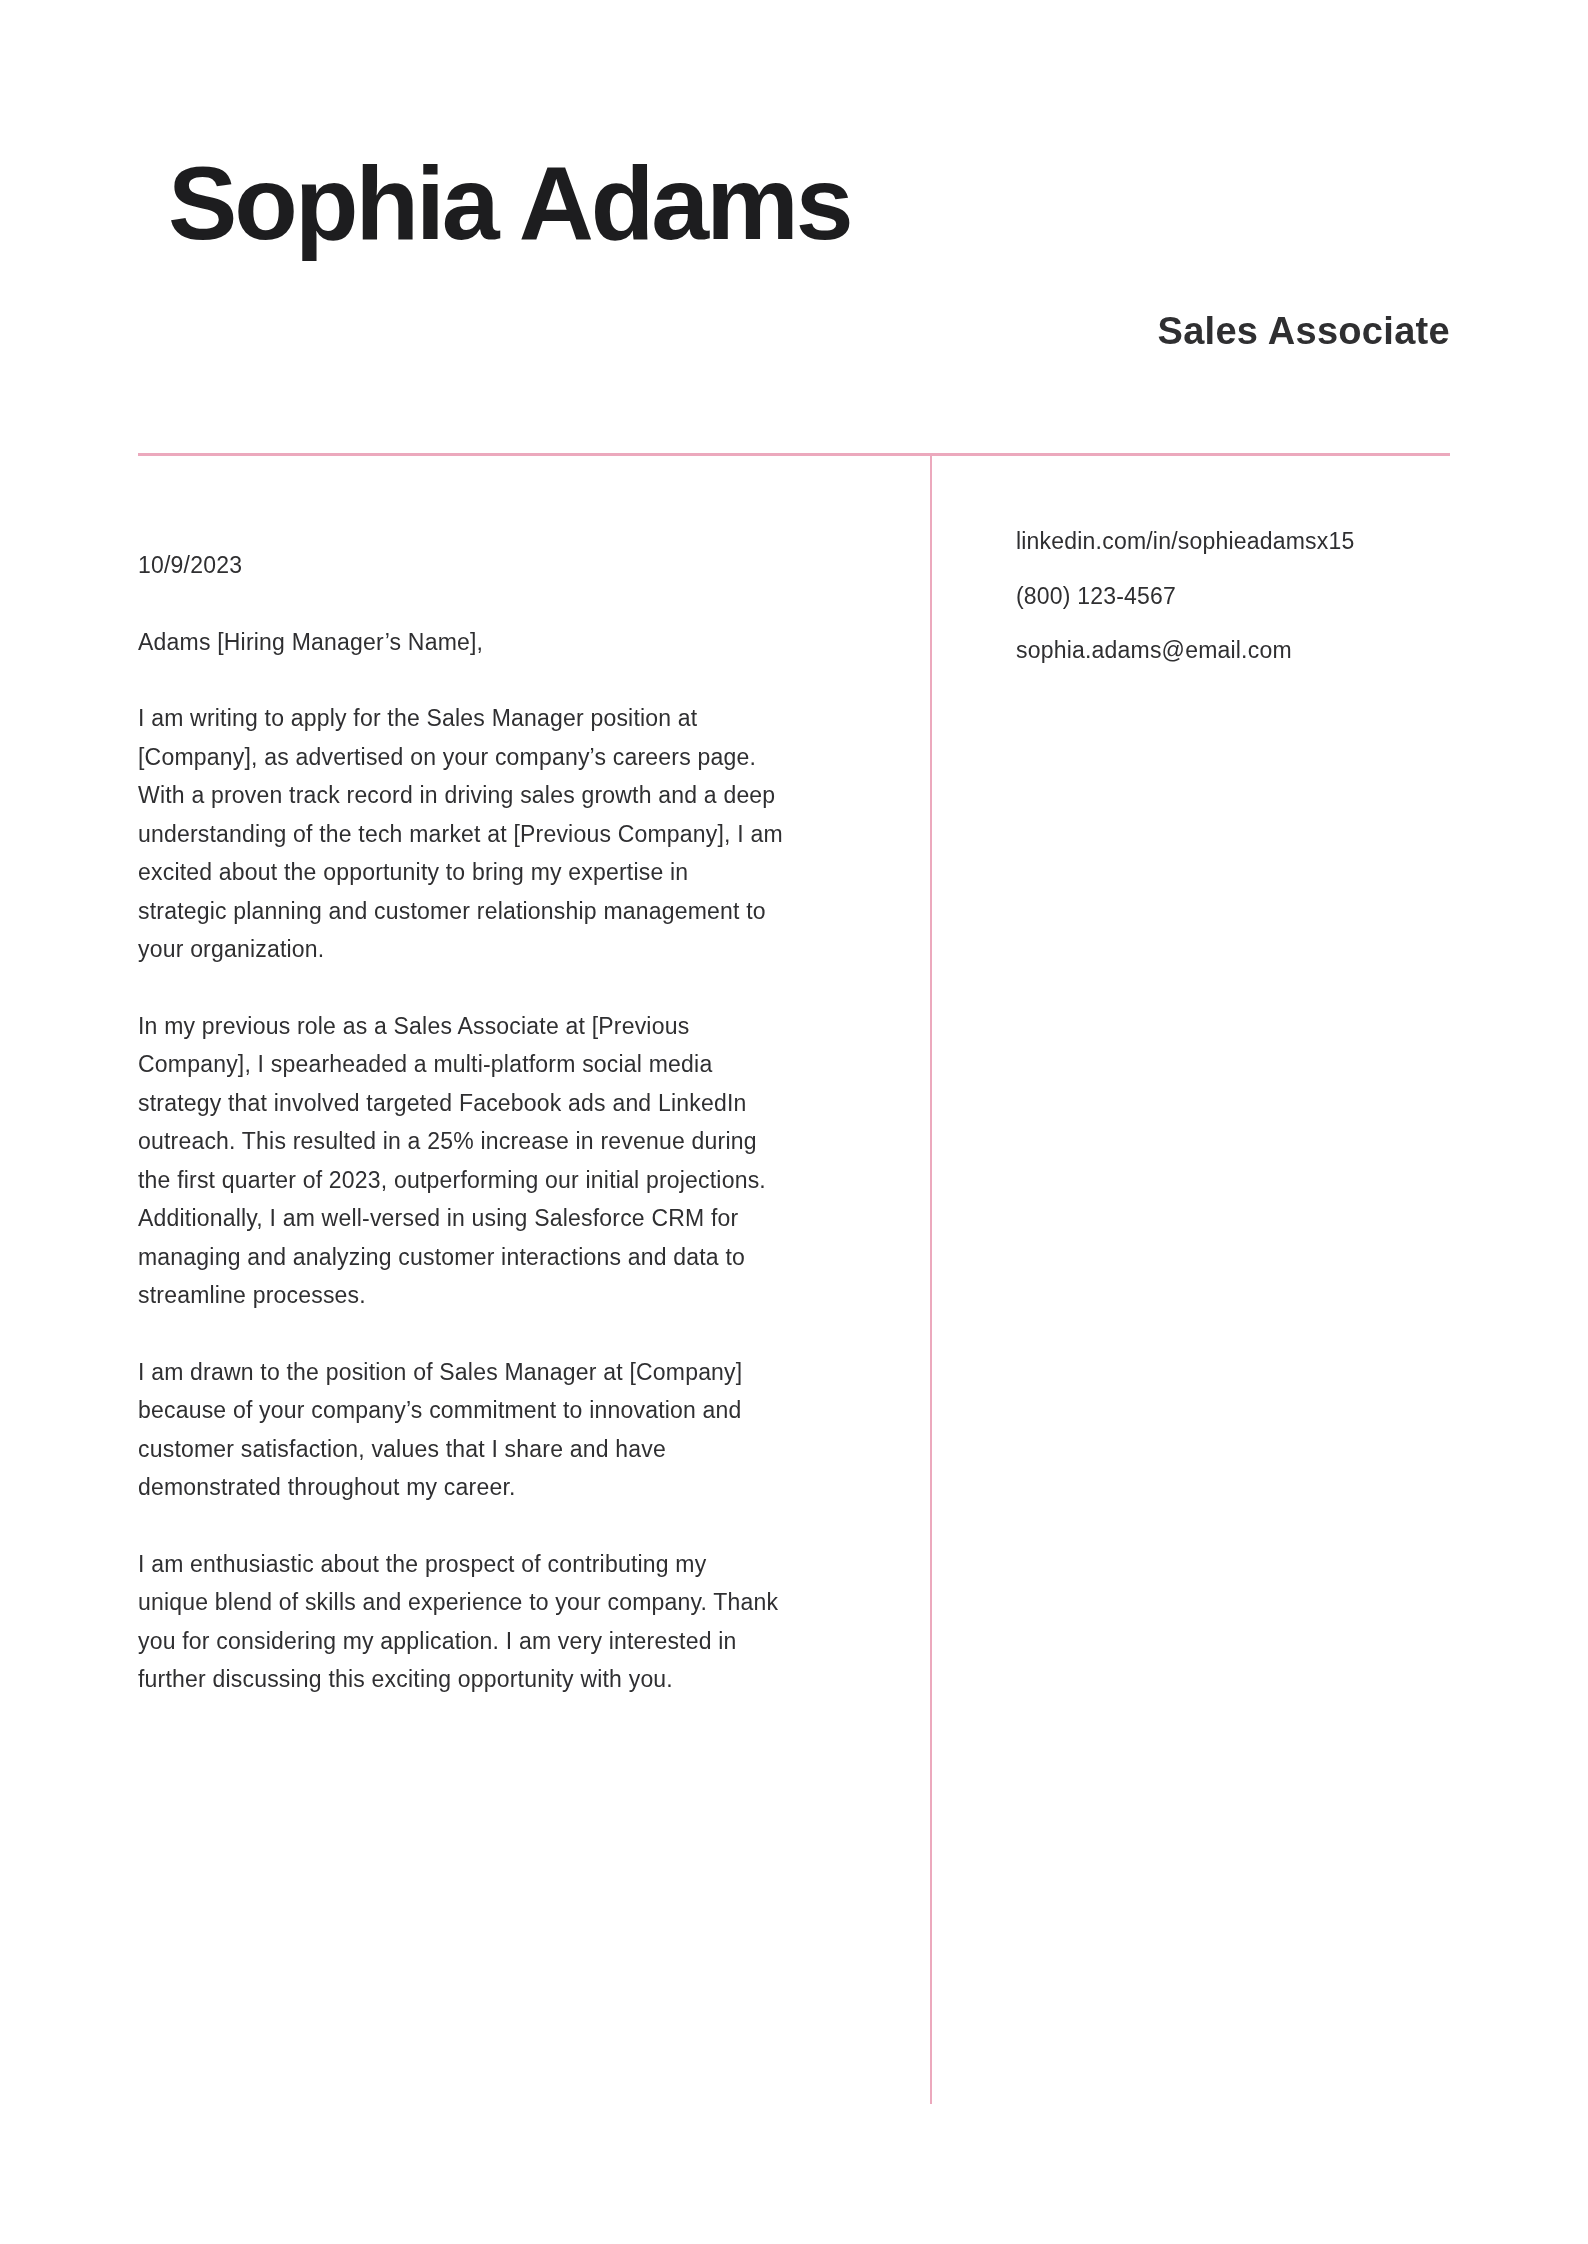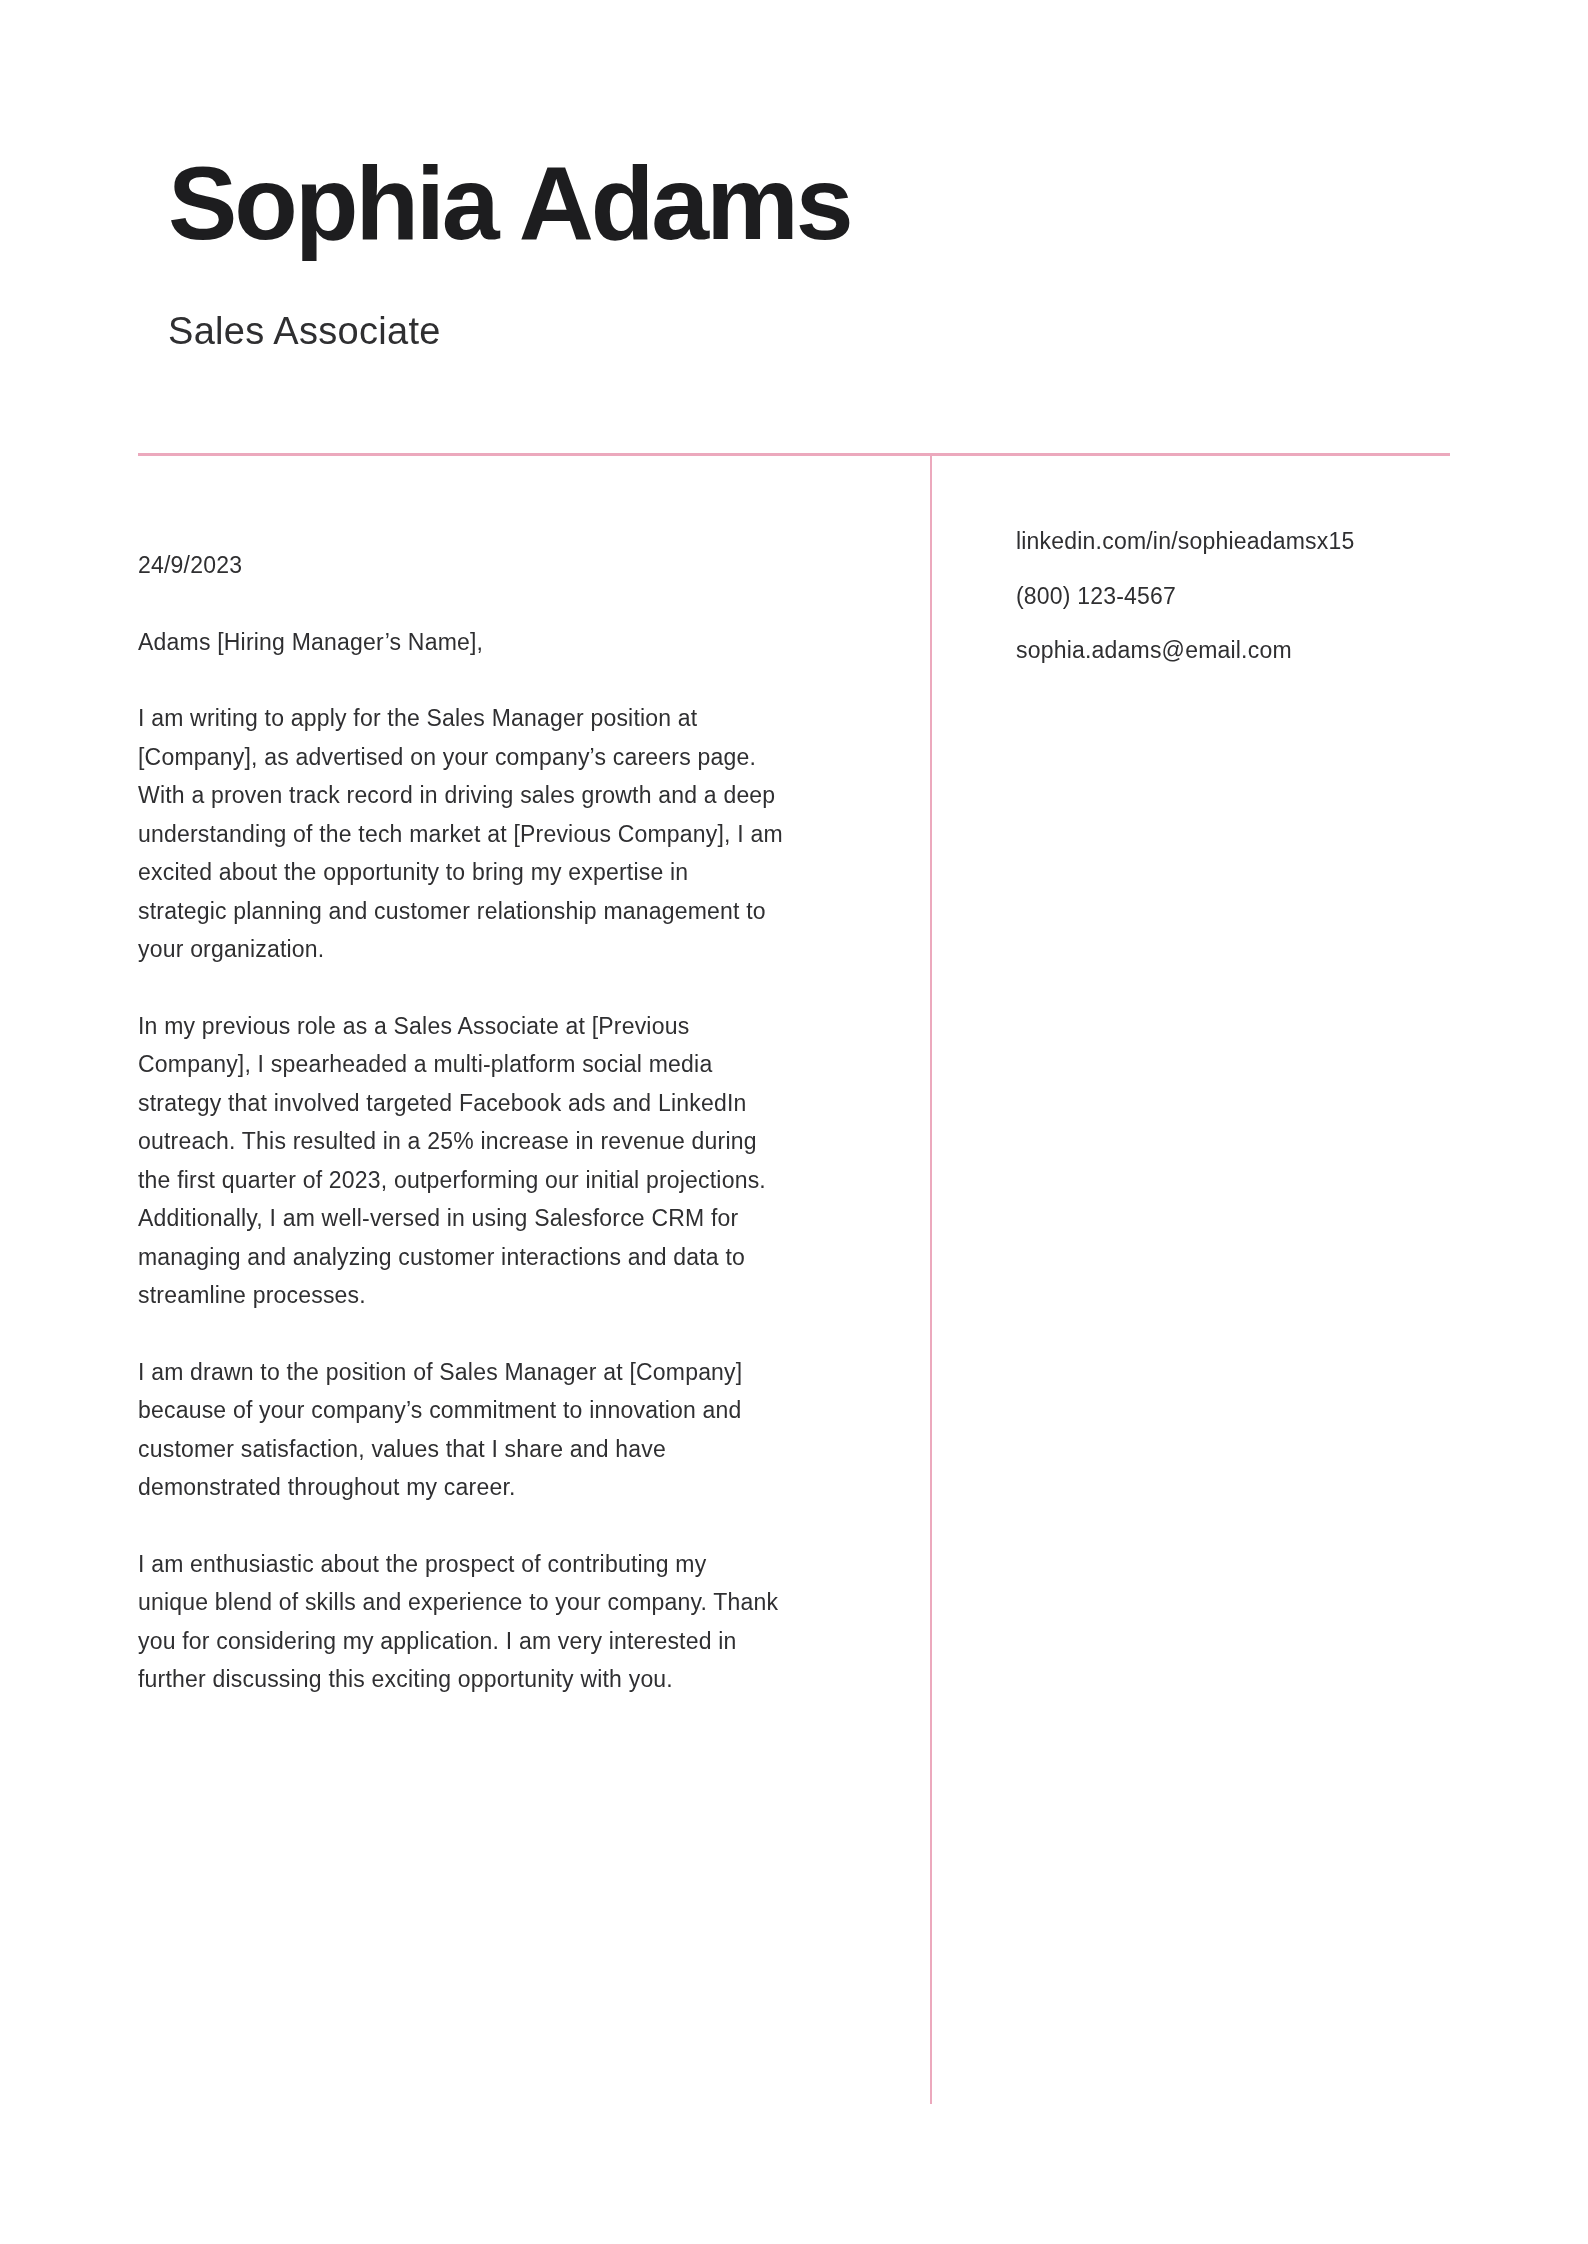--- a/index.html
+++ b/index.html
@@ -23,23 +23,24 @@
     font-size:104px;
     line-height:110px;
     font-weight:700;
     letter-spacing:-3px;
     color:var(--heading-color);
   }
   .job-title{
     margin:50px 0 0 0;
     font-size:38px;
     line-height:46px;
-    font-weight:400;
+    font-weight:700;
     letter-spacing:0.3px;
     color:var(--body-color);
+    text-align:right;
   }
   .header-divider{
     margin:99px 138px 0 138px;
     height:0;
     border:none;
     border-top:3px solid var(--accent);
   }
   .columns{
     position:relative;
     display:flex;
@@ -88,21 +89,21 @@
     <div class="job-title">Sales Associate</div>
   </div>
 
   <hr class="header-divider">
 
   <div class="columns">
 
     <div class="column-divider"></div>
 
     <div class="col-left">
-      <p>24/9/2023</p>
+      <p>10/9/2023</p>
       <p>Adams [Hiring Manager’s Name],</p>
       <p>I am writing to apply for the Sales Manager position at
 [Company], as advertised on your company’s careers page.
 With a proven track record in driving sales growth and a deep
 understanding of the tech market at [Previous Company], I am
 excited about the opportunity to bring my expertise in
 strategic planning and customer relationship management to
 your organization.</p>
       <p>In my previous role as a Sales Associate at [Previous
 Company], I spearheaded a multi-platform social media

